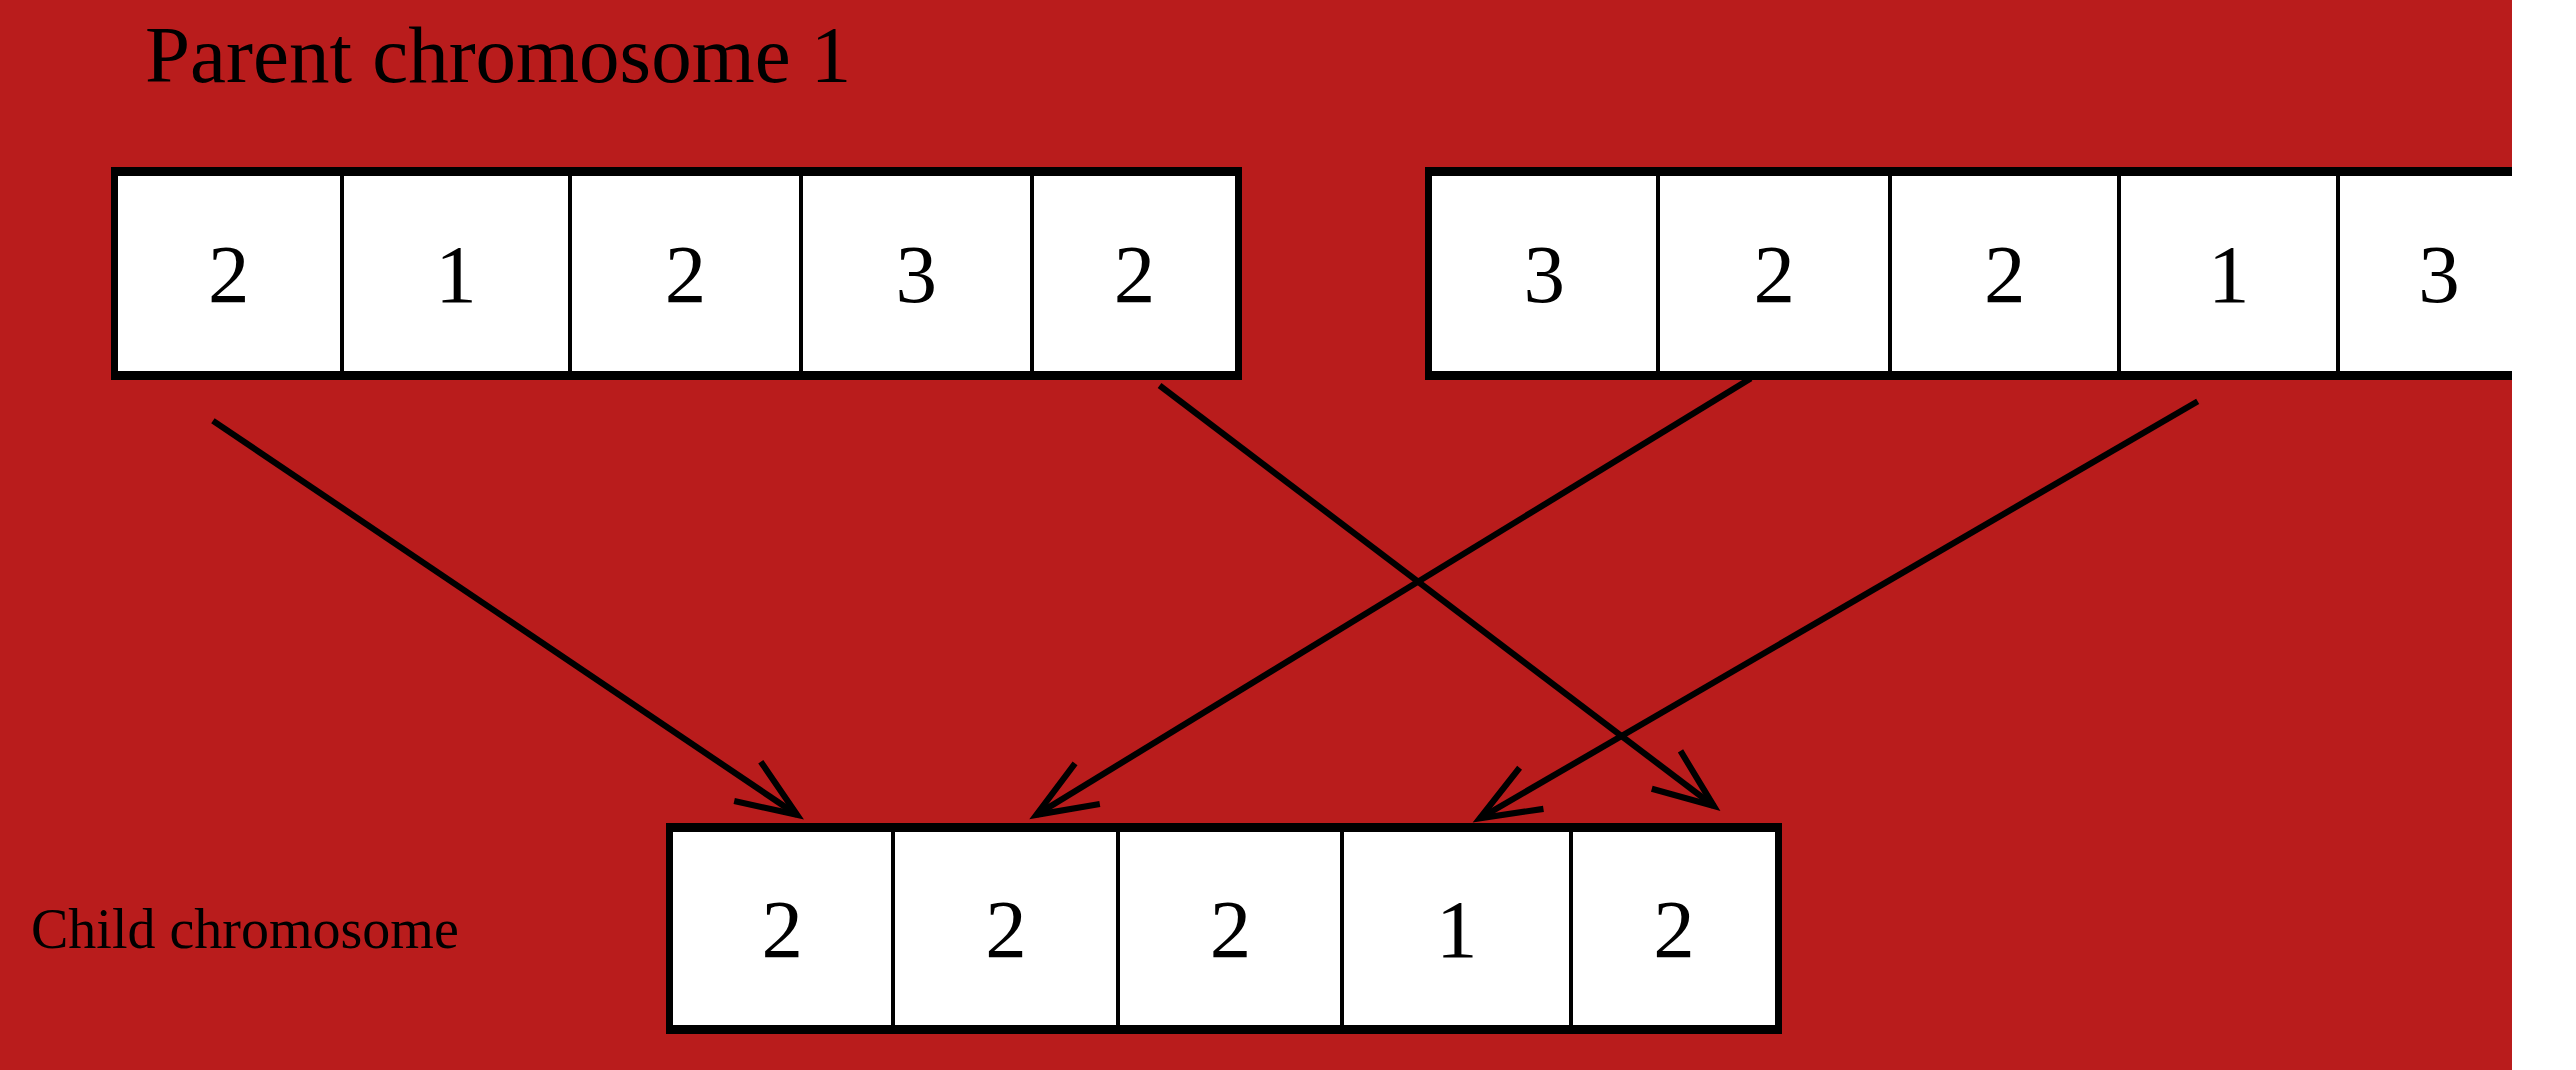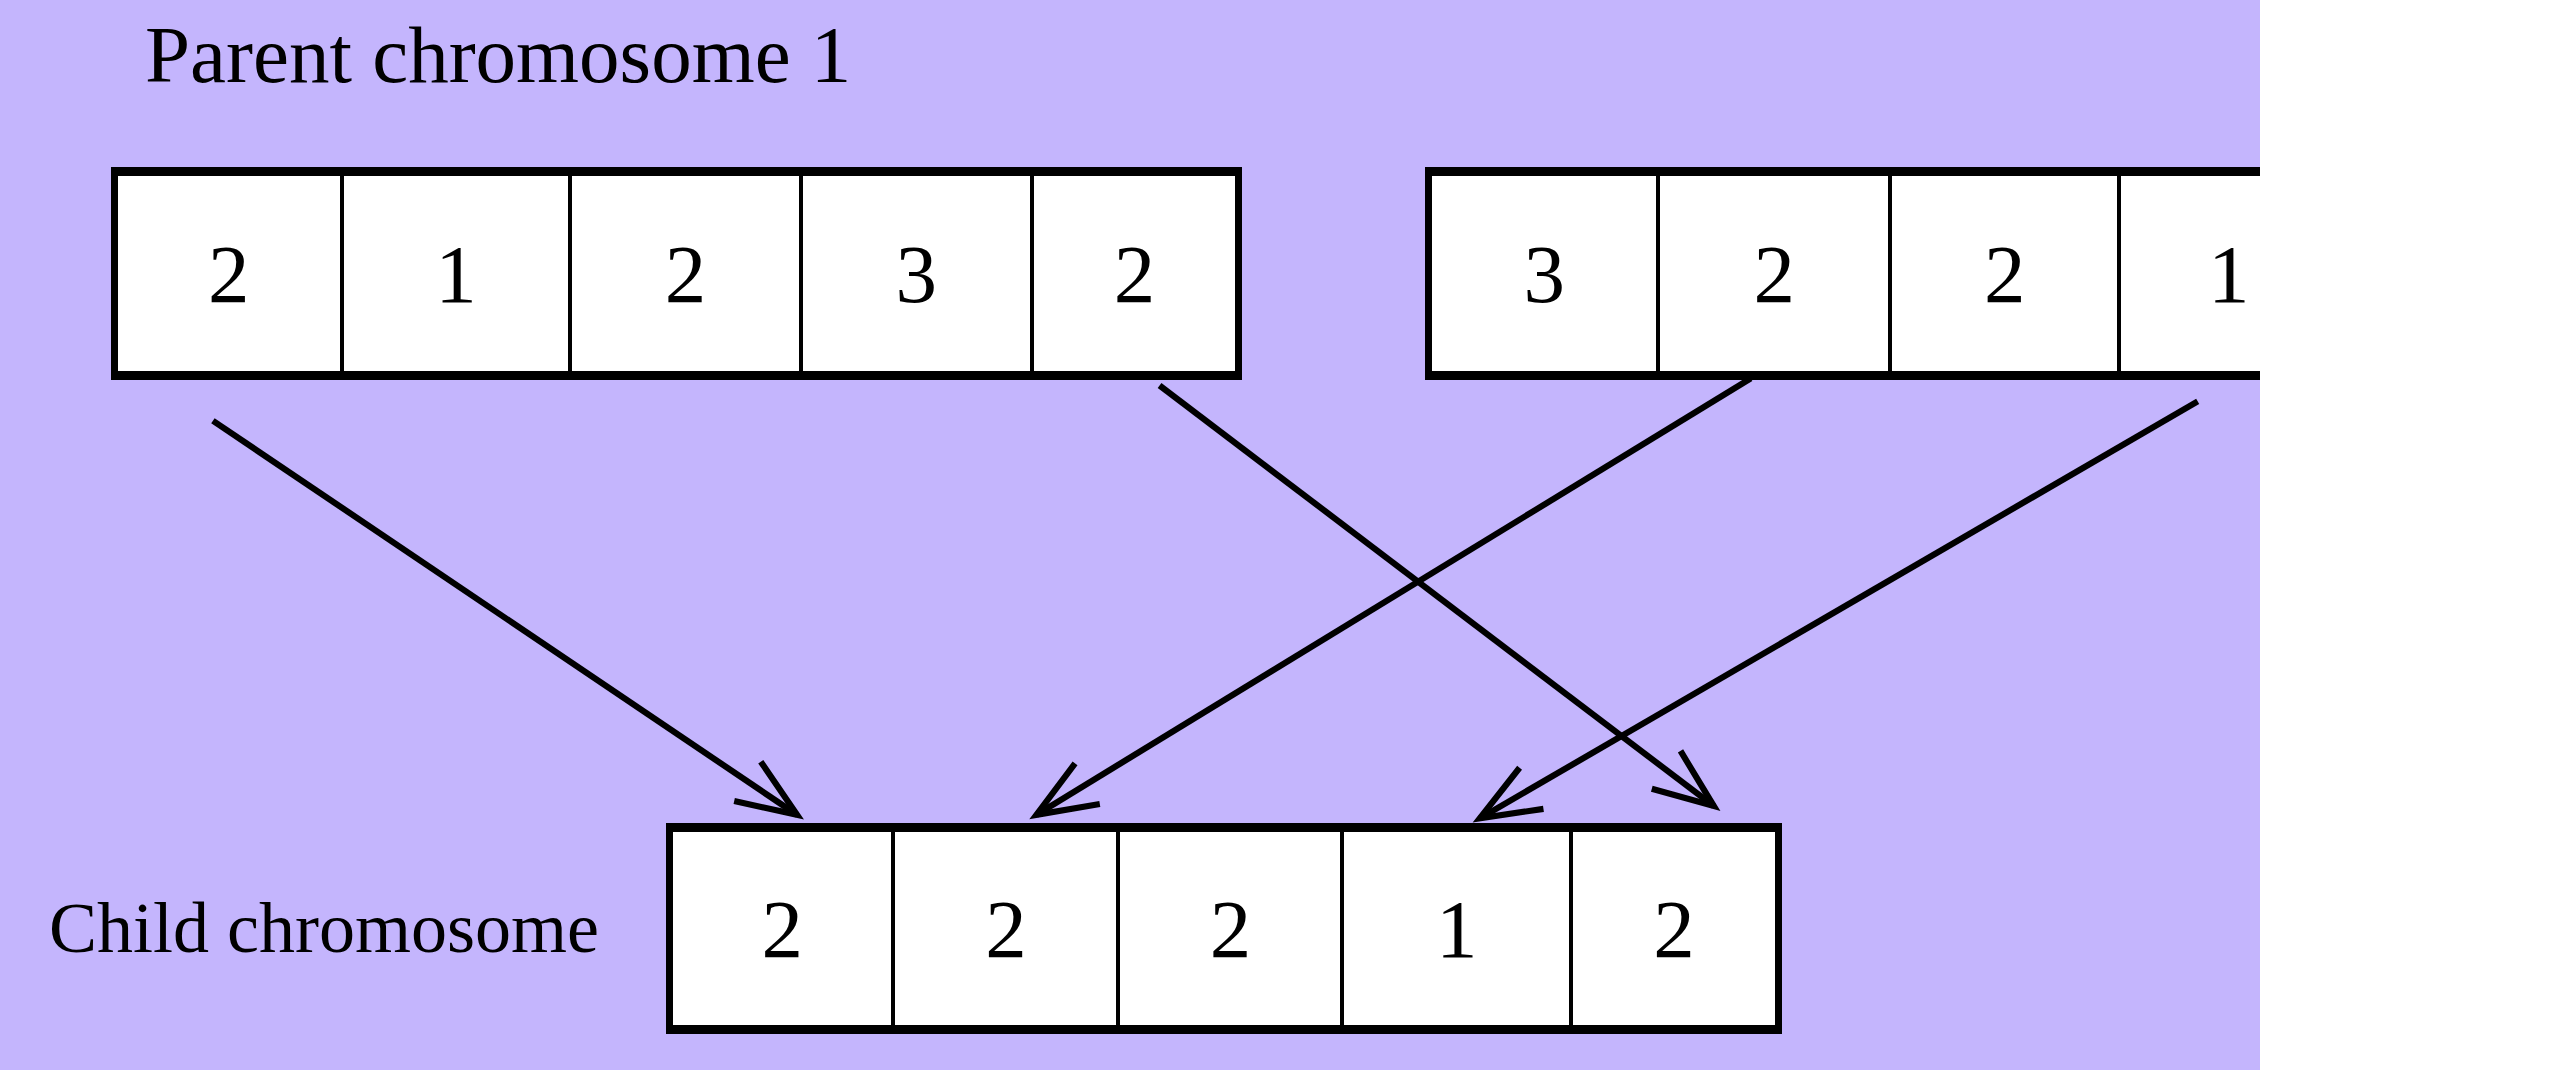--- a/index.html
+++ b/index.html
@@ -2,23 +2,23 @@
 <html style="font-size:14px"><head>
 <meta charset="utf-8">
 <style>
   html, body {
     margin: 0;
     padding: 0;
     background: #ffffff;
   }
   .canvas {
     position: relative;
-    width: 2260px;
+    width: 2512px;
     height: 1071px;
-    background: #c4b5fd;
+    background: #b91c1c;
     font-family: "Liberation Serif", "DejaVu Serif", serif;
     color: #000000;
     overflow: hidden;
   }
   .arrow-layer {
     position: absolute;
     left: 0;
     top: 0;
     width: 2576px;
     height: 1071px;
@@ -32,23 +32,22 @@
   }
   .title.parent1 { left: 145px; top: 10.6px; }
   .title.parent2 { left: 1837px; top: 10.6px; }
   .side-label {
     position: absolute;
     left: 31px;
     top: 823px;
     height: 211px;
     display: flex;
     align-items: center;
-    font-size: 72px;
+    font-size: 56px;
     white-space: nowrap;
-    margin-left: 18px;
   }
   .chromosome {
     position: absolute;
     display: flex;
     box-sizing: border-box;
     background: #ffffff;
     border: 7px solid #000000;
     border-top-width: 9.7px;
     border-bottom-width: 9.7px;
   }

